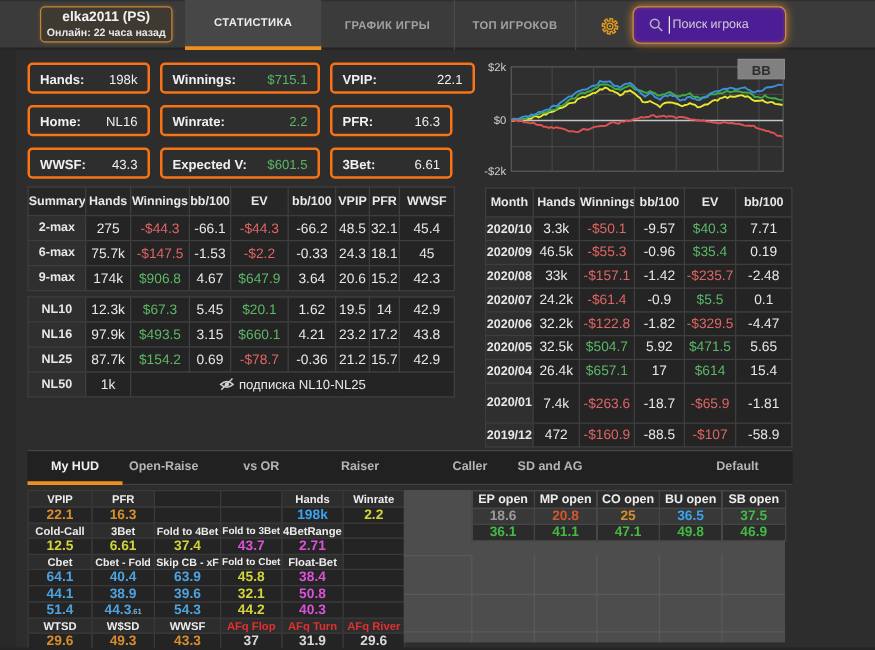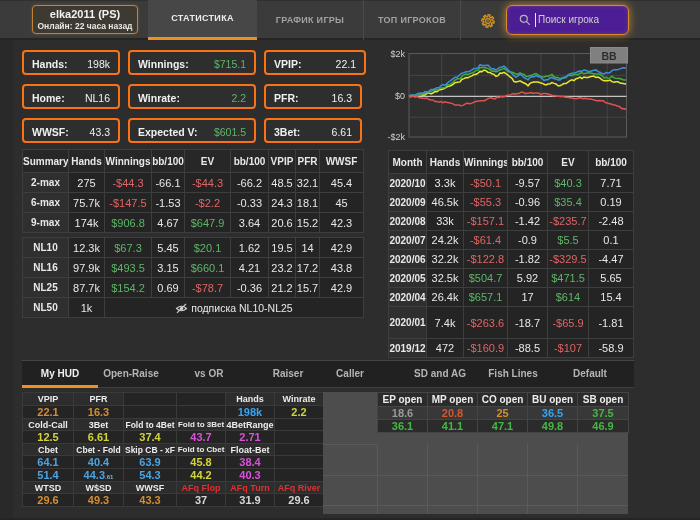--- a/index.html
+++ b/index.html
@@ -90,21 +90,21 @@
       <span class="v grn">$715.1</span>
     </div>
 <div class="sb" style="left:128px;top:84px;width:128px">
       <span class="l">Winrate:</span>
       <span class="v grn">2.2</span>
     </div>
 <div class="sb" style="left:128px;top:118px;width:128px">
       <span class="l">Expected V:</span>
       <span class="v grn">$601.5</span>
     </div>
-<div class="sb" style="left:264px;top:50px;width:102px">
+<div class="sb" style="left:264px;top:50px;width:116px">
       <span class="l">VPIP:</span>
       <span class="v">22.1</span>
     </div>
 <div class="sb" style="left:264px;top:84px;width:98px">
       <span class="l">PFR:</span>
       <span class="v">16.3</span>
     </div>
 <div class="sb" style="left:264px;top:118px;width:98px">
       <span class="l">3Bet:</span>
       <span class="v">6.61</span>
@@ -342,23 +342,22 @@
           <td>-58.9</td>
         </tr>
 </tbody>
     </table>
 
 <div class="abs" style="left:22px;top:360px;width:612px;height:28px;background:#212121;border-top:1px solid #454545;border-bottom:1px solid #404040;box-sizing:border-box"></div>
 <div class="htab" style="left:30px;width:60px;color:#f0f0f0">My HUD</div>
 <div class="htab" style="left:96px;width:70px">Open-Raise</div>
 <div class="htab" style="left:176px;width:66px">vs OR</div>
 <div class="htab" style="left:252px;width:72px">Raiser</div>
-<div class="htab" style="left:316px;width:68px">Caller</div>
+<div class="htab" style="left:342px;width:68px">Caller</div>
 <div class="htab" style="left:404px;width:72px">SD and AG</div>
-<div class="htab" style="left:478px;width:70px">Fish Lines</div>
 <div class="htab" style="left:554px;width:72px">Default</div>
 <div class="abs" style="left:22px;top:385px;width:76px;height:2.5px;background:#ee8f1e"></div>
 
 <table class="hud" style="left:22px;top:392px;width:301px">
 <colgroup>
         <col style="width:51px">
         <col style="width:50px">
         <col style="width:53px">
         <col style="width:49px">
         <col style="width:49px">
@@ -404,20 +403,28 @@
           <td class="lb" style="font-size:8px">Fold to Cbet</td>
           <td class="lb">Float-Bet</td>
           <td></td>
         </tr>
 <tr style="height:12px">
           <td class="c-bl">64.1</td>
           <td class="c-bl">40.4</td>
           <td class="c-bl">63.9</td>
           <td class="c-yl">45.8</td>
           <td class="c-mg">38.4</td>
+          <td></td>
+        </tr>
+<tr style="height:13px">
+          <td class="c-bl">44.1</td>
+          <td class="c-bl">38.9</td>
+          <td class="c-bl">39.6</td>
+          <td class="c-yl">32.1</td>
+          <td class="c-mg">50.8</td>
           <td></td>
         </tr>
 <tr style="height:12px">
           <td class="c-bl">51.4</td>
           <td class="c-bl">44.3<span style="font-size:6px;color:#7fb4d6">.61</span></td>
           <td class="c-bl">54.3</td>
           <td class="c-yl">44.2</td>
           <td class="c-mg">40.3</td>
           <td></td>
         </tr>

